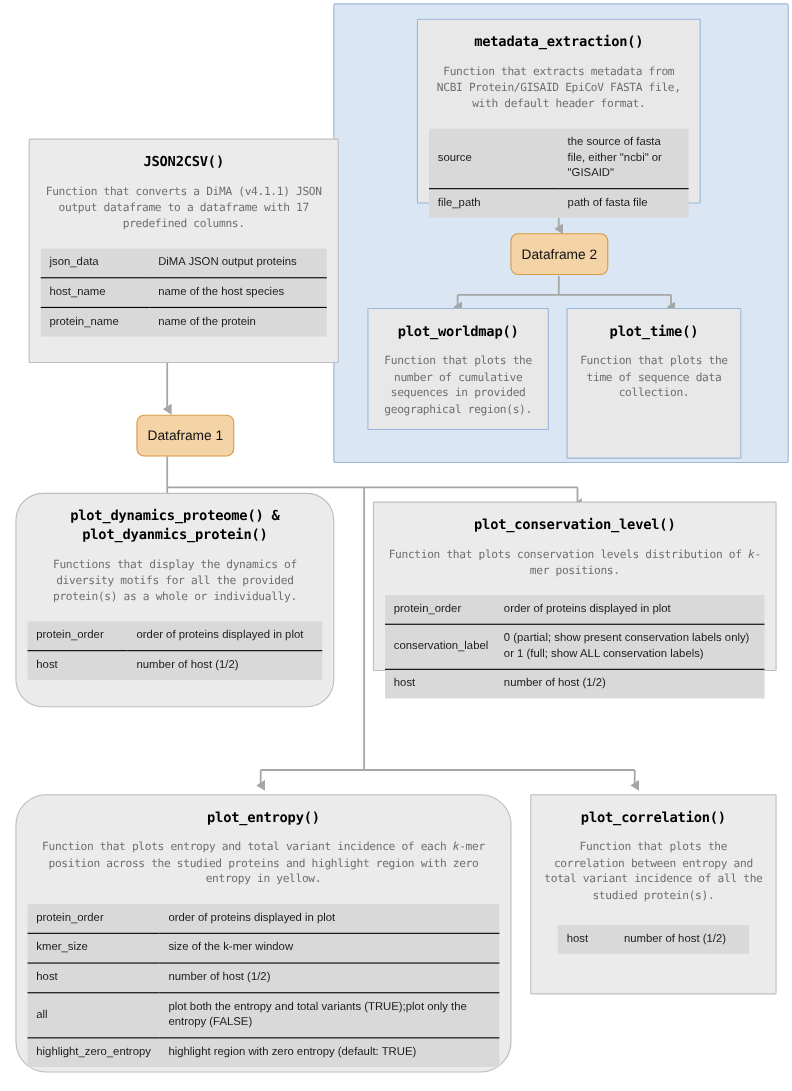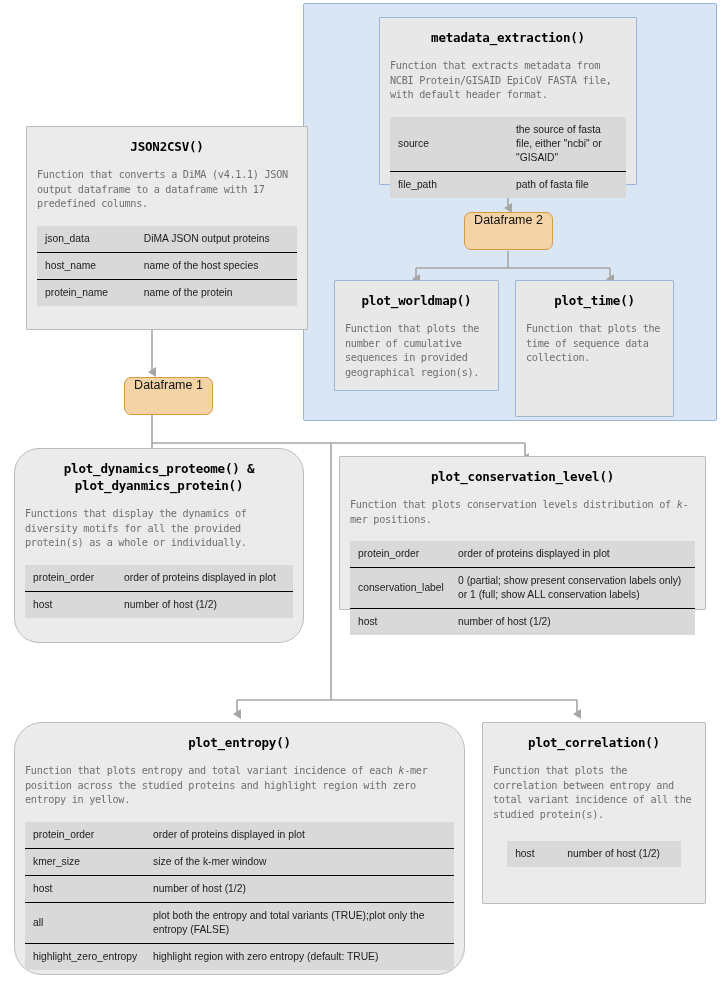--- a/index.html
+++ b/index.html
@@ -42,20 +42,21 @@
     color: #000;
     text-align: center;
     line-height: 1.35;
     letter-spacing: -0.2px;
     white-space: pre-line;
   }
   .card-desc {
     font-family: "DejaVu Sans Mono", "Liberation Mono", monospace;
     font-size: 10.2px;
     color: #6f6f6f;
+    text-align: center;
     line-height: 1.45;
     margin-top: 12px;
     letter-spacing: -0.3px;
   }
   .card-desc em { font-style: italic; }
 
   
   .ptable {
     margin-top: 14px;
     width: 100%;
@@ -74,21 +75,21 @@
   .ptable tr + tr td { border-top: 1.4px solid #000; }
   .ptable td.k { white-space: nowrap; }
 
   
   .pill {
     position: absolute;
     background: #f4d3a6;
     border: 1.6px solid #d79a45;
     border-radius: 7px;
     display: flex;
-    align-items: flex-start;
+    align-items: center;
     justify-content: center;
     font-family: "Liberation Sans", sans-serif;
     font-size: 12.5px;
     color: #111;
   }
 </style>
 </head>
 <body>
 
 <div id="canvas">

